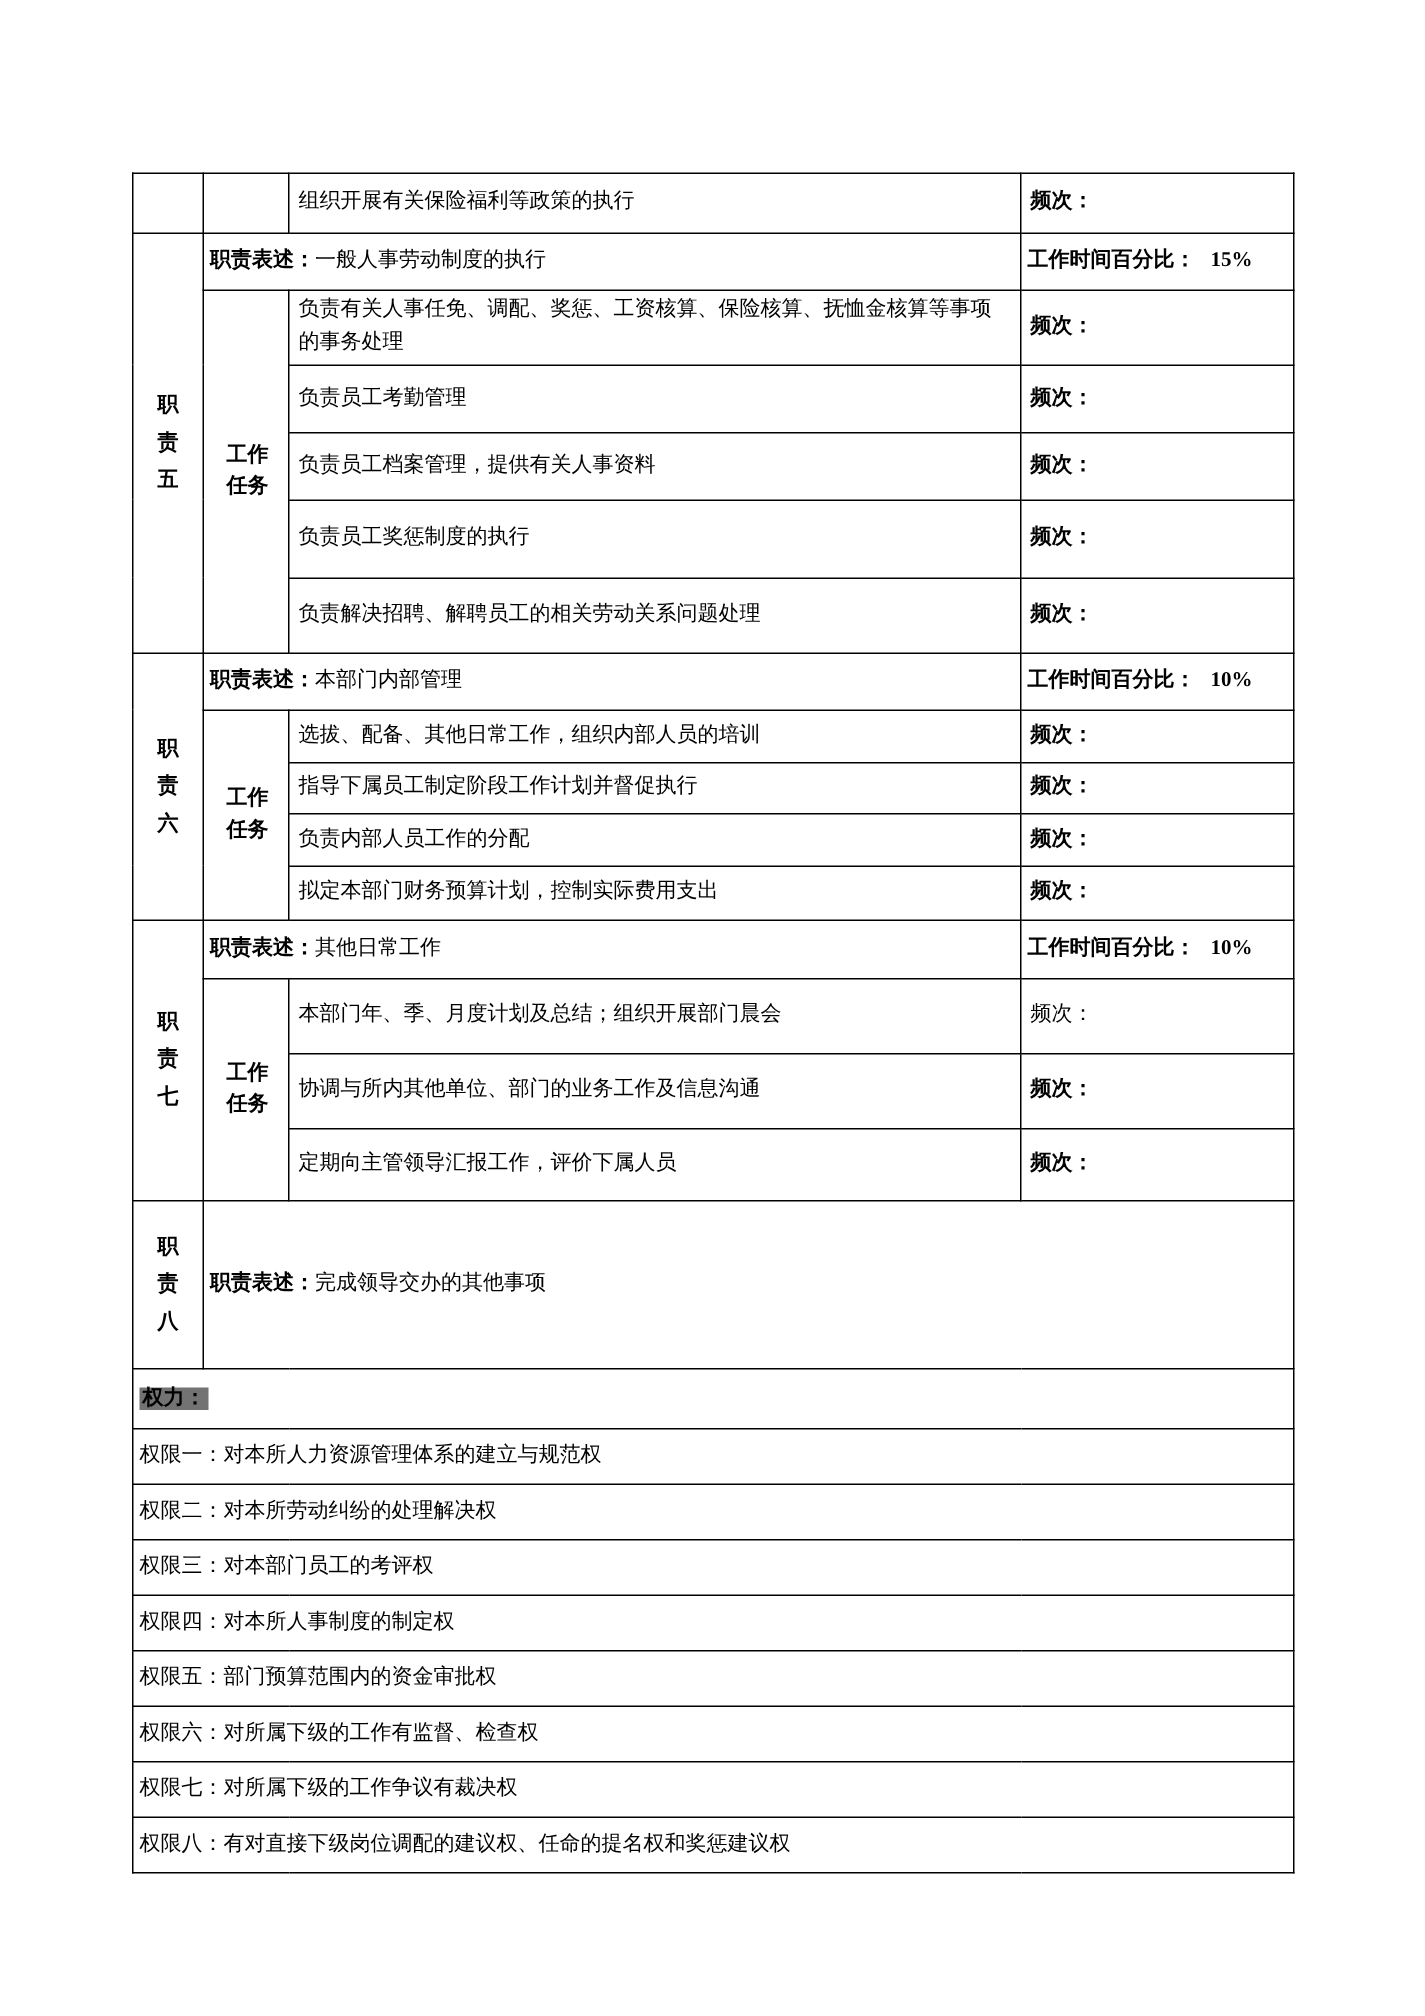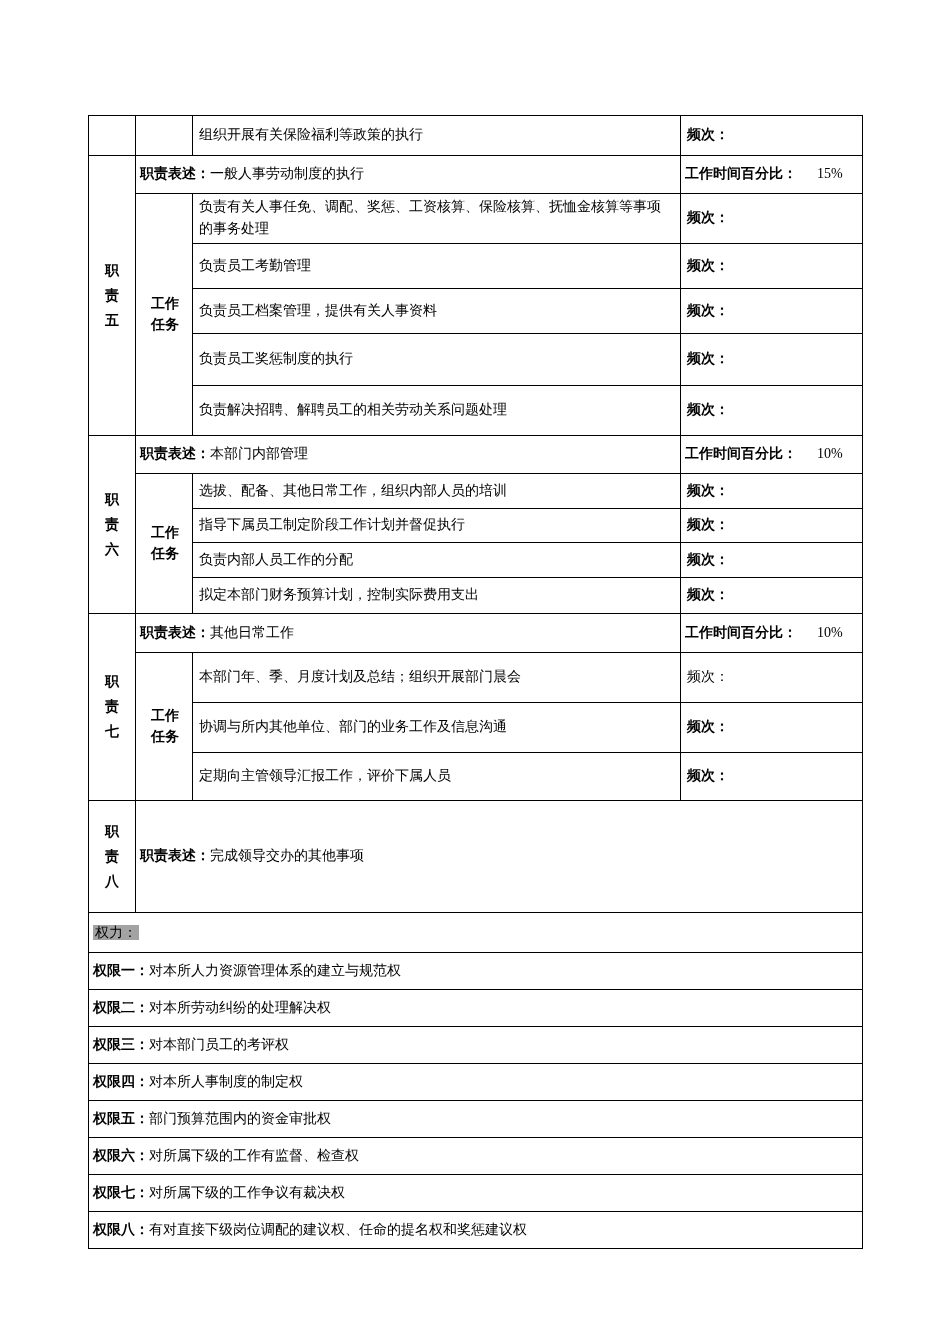--- a/index.html
+++ b/index.html
@@ -32,21 +32,21 @@
   td {
     border: 1px solid #000;
     padding: 2px 6px;
     vertical-align: middle;
     line-height: 1.6;
     overflow: hidden;
   }
   .b { font-weight: bold; }
   .desc-cell { padding: 2px 4px; }
   .pct-cell  { padding: 2px 4px; }
-  .pct-val   { margin-left: 20px; font-weight: normal; }
+  .pct-val   { margin-left: 10px; font-weight: bold; }
   .duty-name {
     font-weight: bold;
     text-align: center;
     padding: 2px 0;
   }
   .duty-name .vert {
     width: 16px;
     margin: 16px auto;
     word-break: break-all;
     line-height: 1.8;
@@ -58,25 +58,25 @@
   }
   .task-label-cell .vert {
     width: 30px;
     margin: 0 auto;
     word-break: break-all;
     line-height: 1.55;
     text-align: right;
   }
   .power-row-cell { padding: 2px 4px; }
   .power-hdr-label {
-    font-weight: normal;
-    background: #a3a3a3;
+    font-weight: bold;
+    background: #737373;
     padding: 0 2px;
   }
-  .power-item-label { font-weight: bold; }
+  .power-item-label { font-weight: normal; }
 </style>
 </head>
 <body>
 
 <div class="doc-page">
   <table class="doc-table">
     <colgroup>
       <col style="width:47px">
       <col style="width:57px">
       <col style="width:488px">

